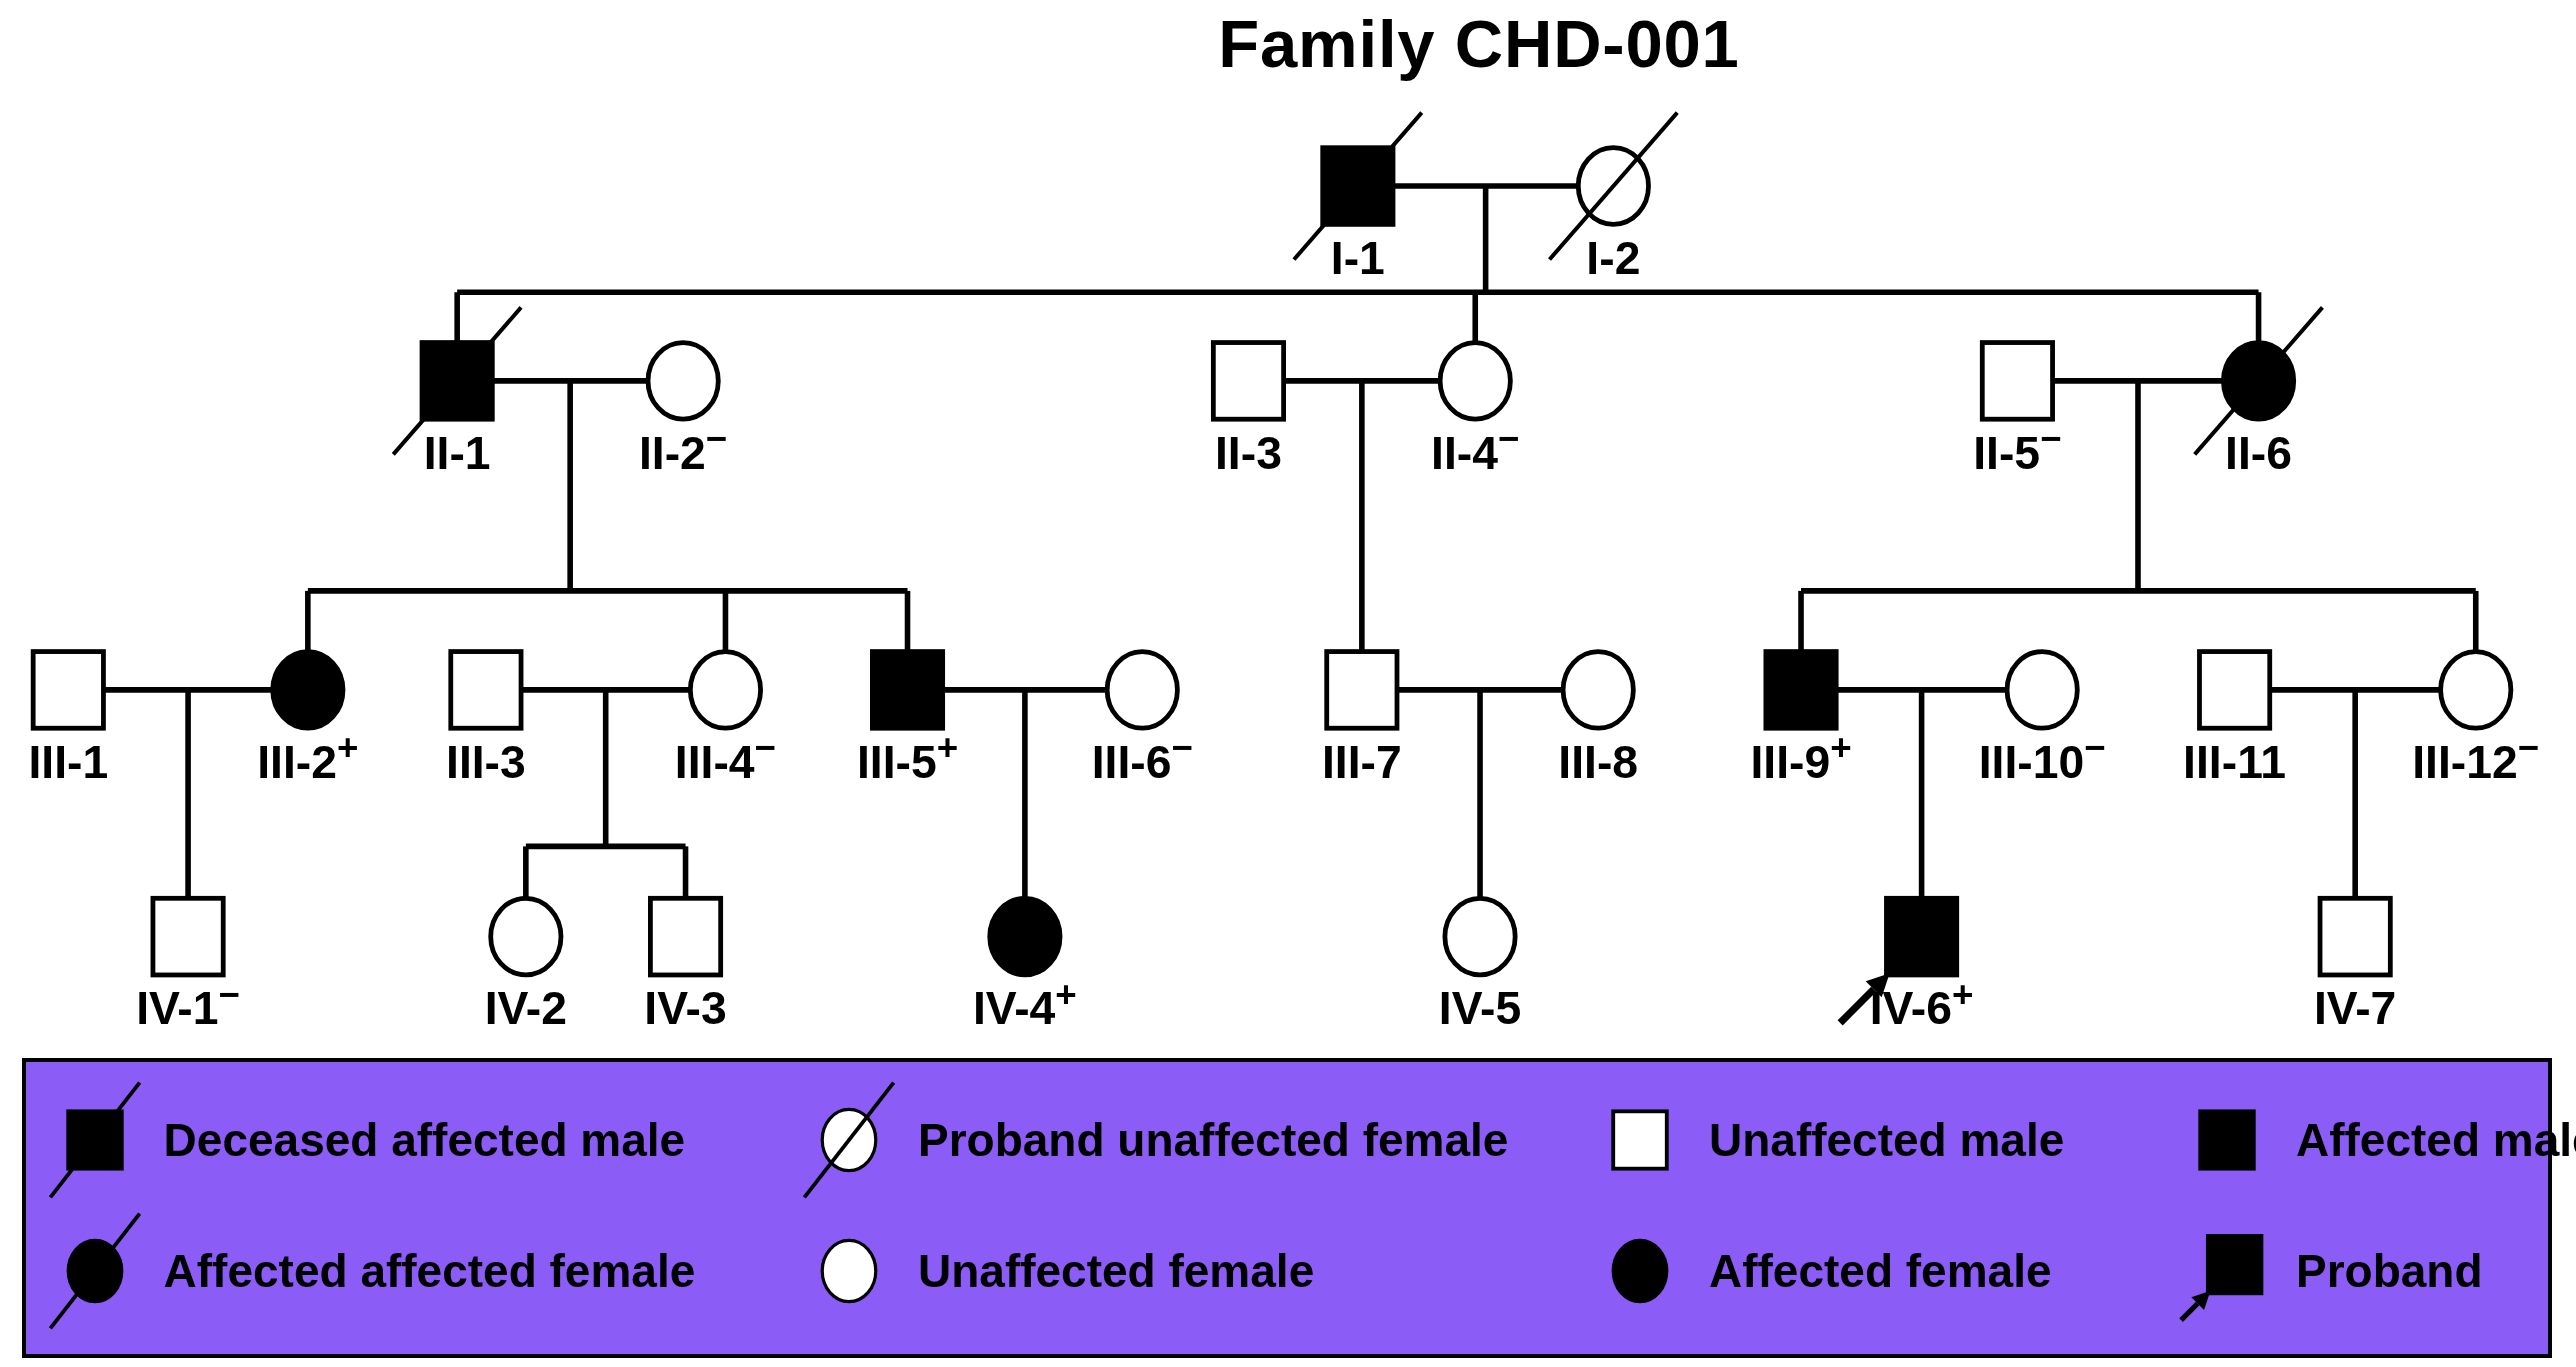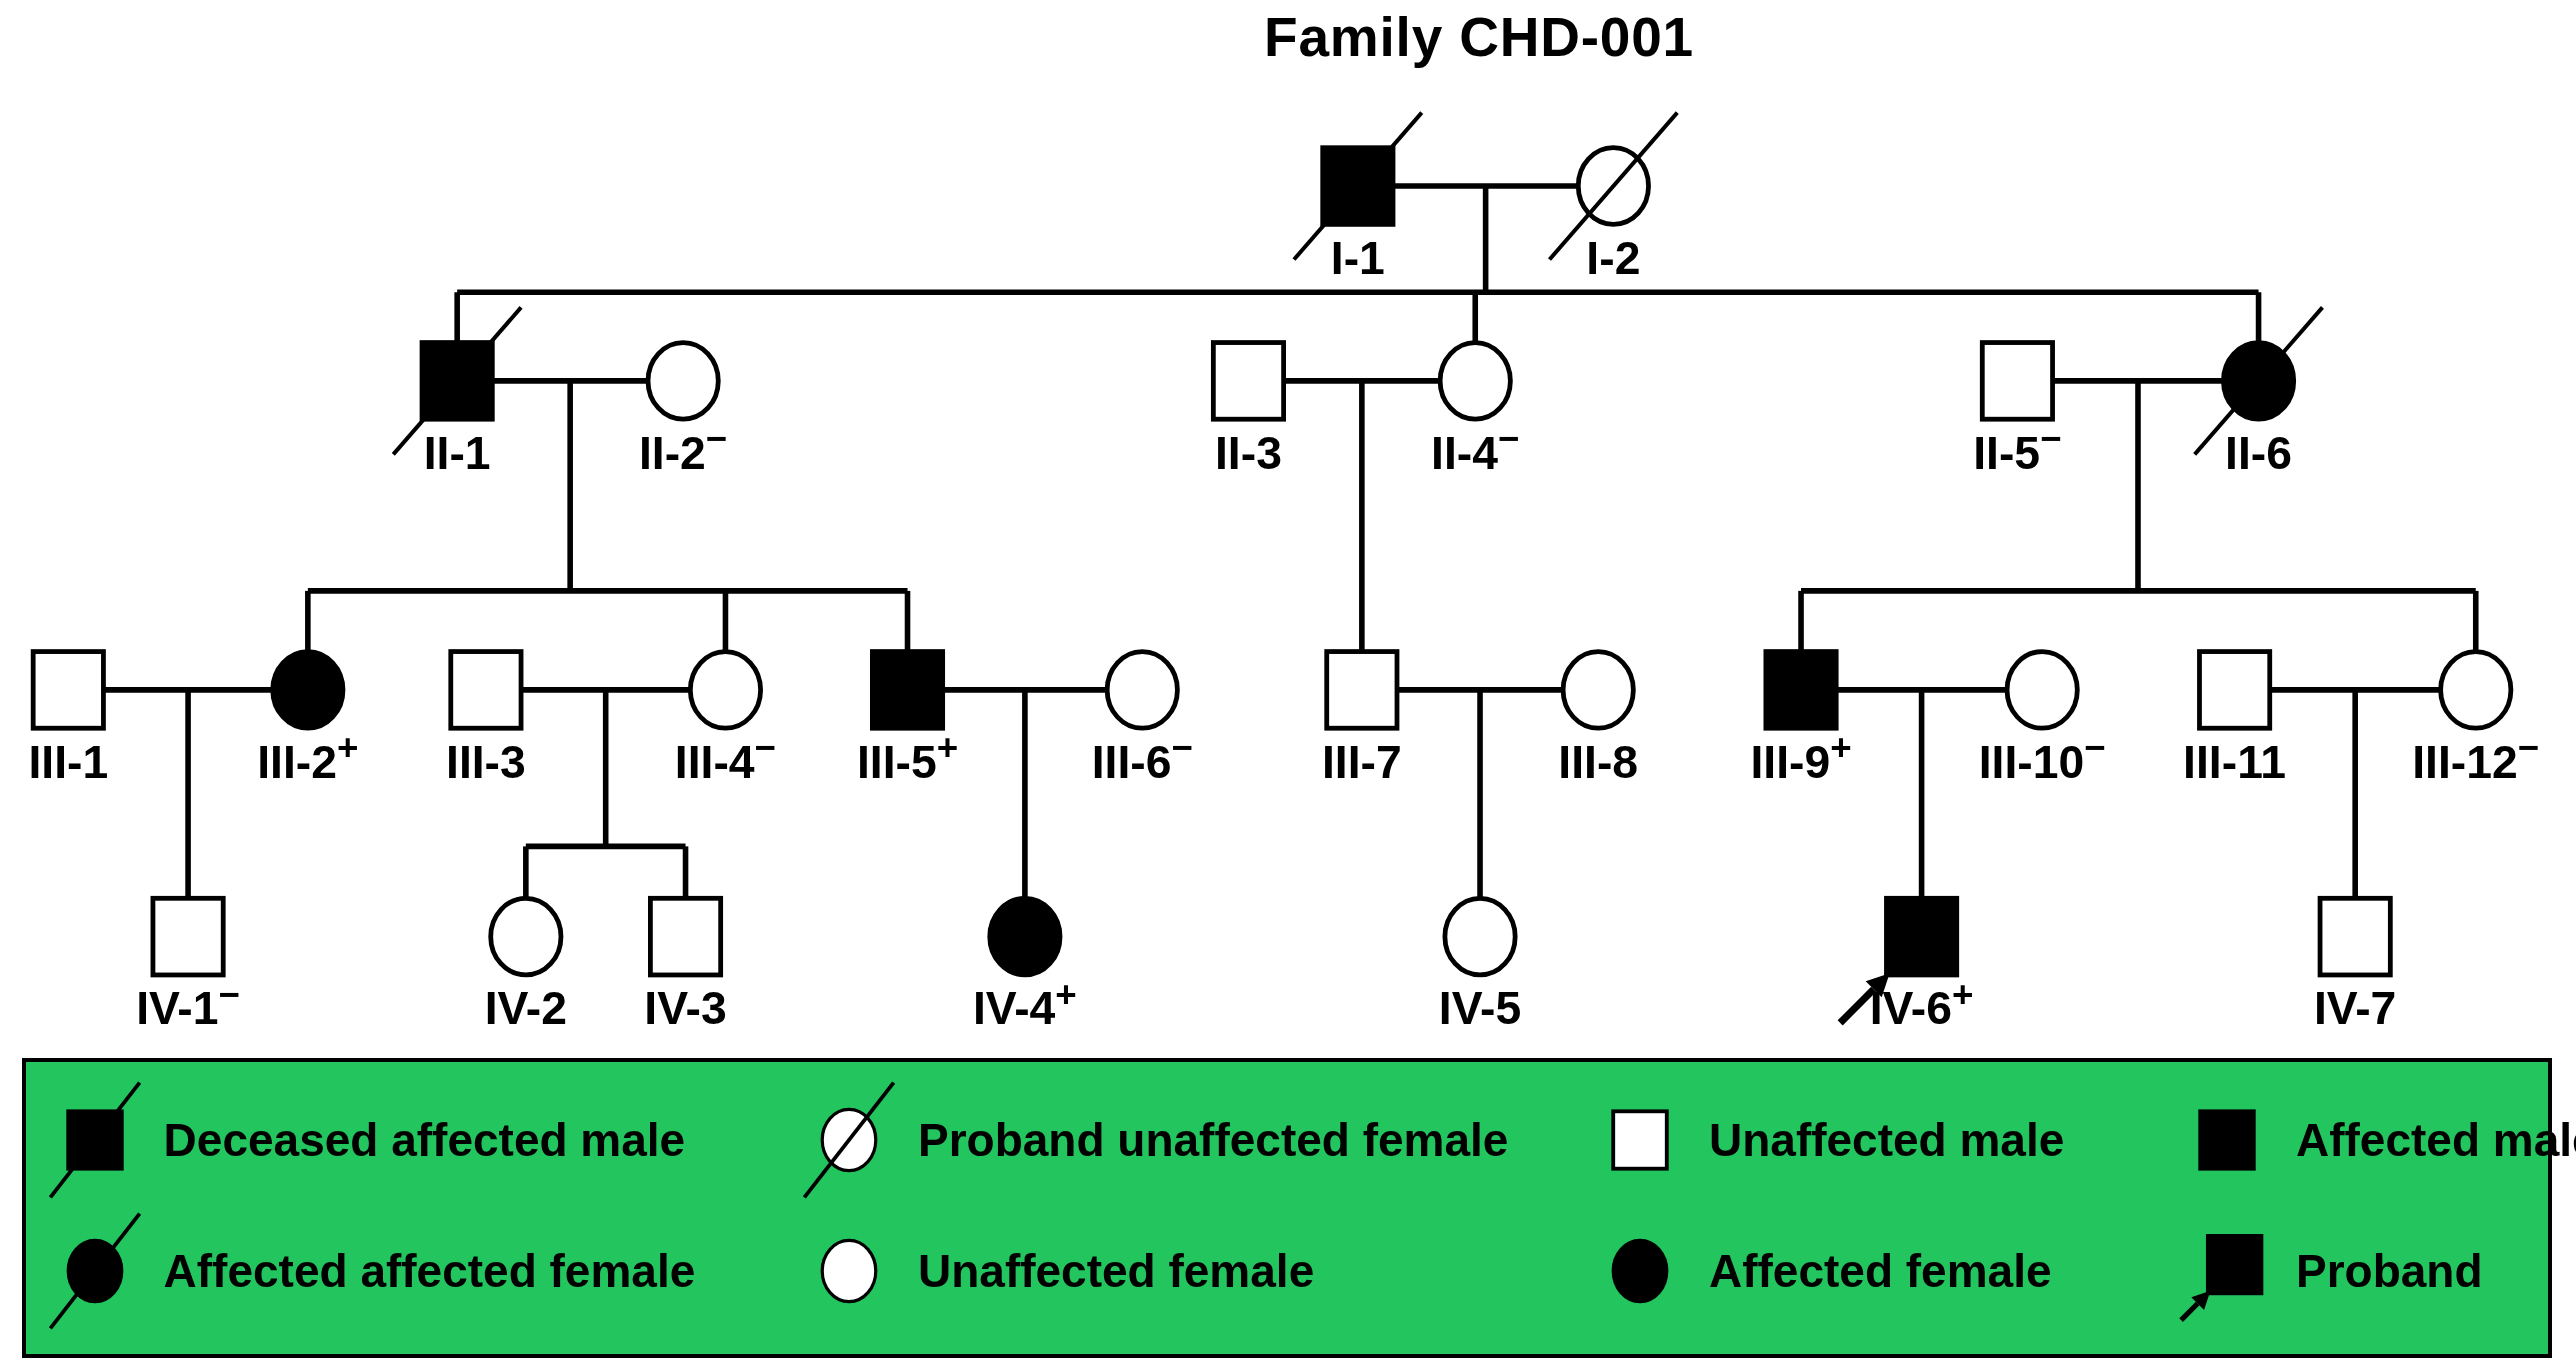--- a/index.html
+++ b/index.html
@@ -1,28 +1,28 @@
 <!DOCTYPE html>
 <html style="font-size:12.8px"><head>
 <meta charset="utf-8">
 <style>
   html,body{margin:0;padding:0;background:#fff;}
   #stage{position:relative;width:2576px;height:1367px;background:#fff;overflow:hidden;
          font-family:"Liberation Sans",sans-serif;}
   #title{position:absolute;left:1479px;top:4.8px;transform:translateX(-50%);
-         font-size:55px;font-weight:700;color:#000;white-space:nowrap;letter-spacing:0.8px;}
+         font-size:67px;font-weight:700;color:#000;white-space:nowrap;letter-spacing:0.8px;}
   #ped{position:absolute;left:0;top:0;}
   .l{stroke:#000;stroke-width:7;fill:none;}
   .sym{stroke:#000;stroke-width:6;}
   .slash{stroke:#000;stroke-width:5;}
   .shaft{stroke:#000;stroke-width:9;}
   .lbl{font-family:"Liberation Sans",sans-serif;font-size:58px;font-weight:700;fill:#000;text-anchor:middle;}
   .sup{font-size:46px;font-weight:700;}
   #legend{position:absolute;left:22.4px;top:1058px;width:2522px;height:292px;
-          border:4px solid #000;background:#22c55e;}
+          border:4px solid #000;background:#8b5cf6;}
   .leg-item{position:absolute;display:flex;align-items:center;height:144px;gap:17.6px;}
   .leg-item svg{overflow:visible;flex:0 0 auto;}
   .leg-label{font-size:46px;font-weight:700;color:#000;white-space:nowrap;}
 </style>
 </head>
 <body>
 
 <div id="stage">
   <svg id="ped" width="2576" height="1058" viewBox="0 0 3225 1325">
       <g>

